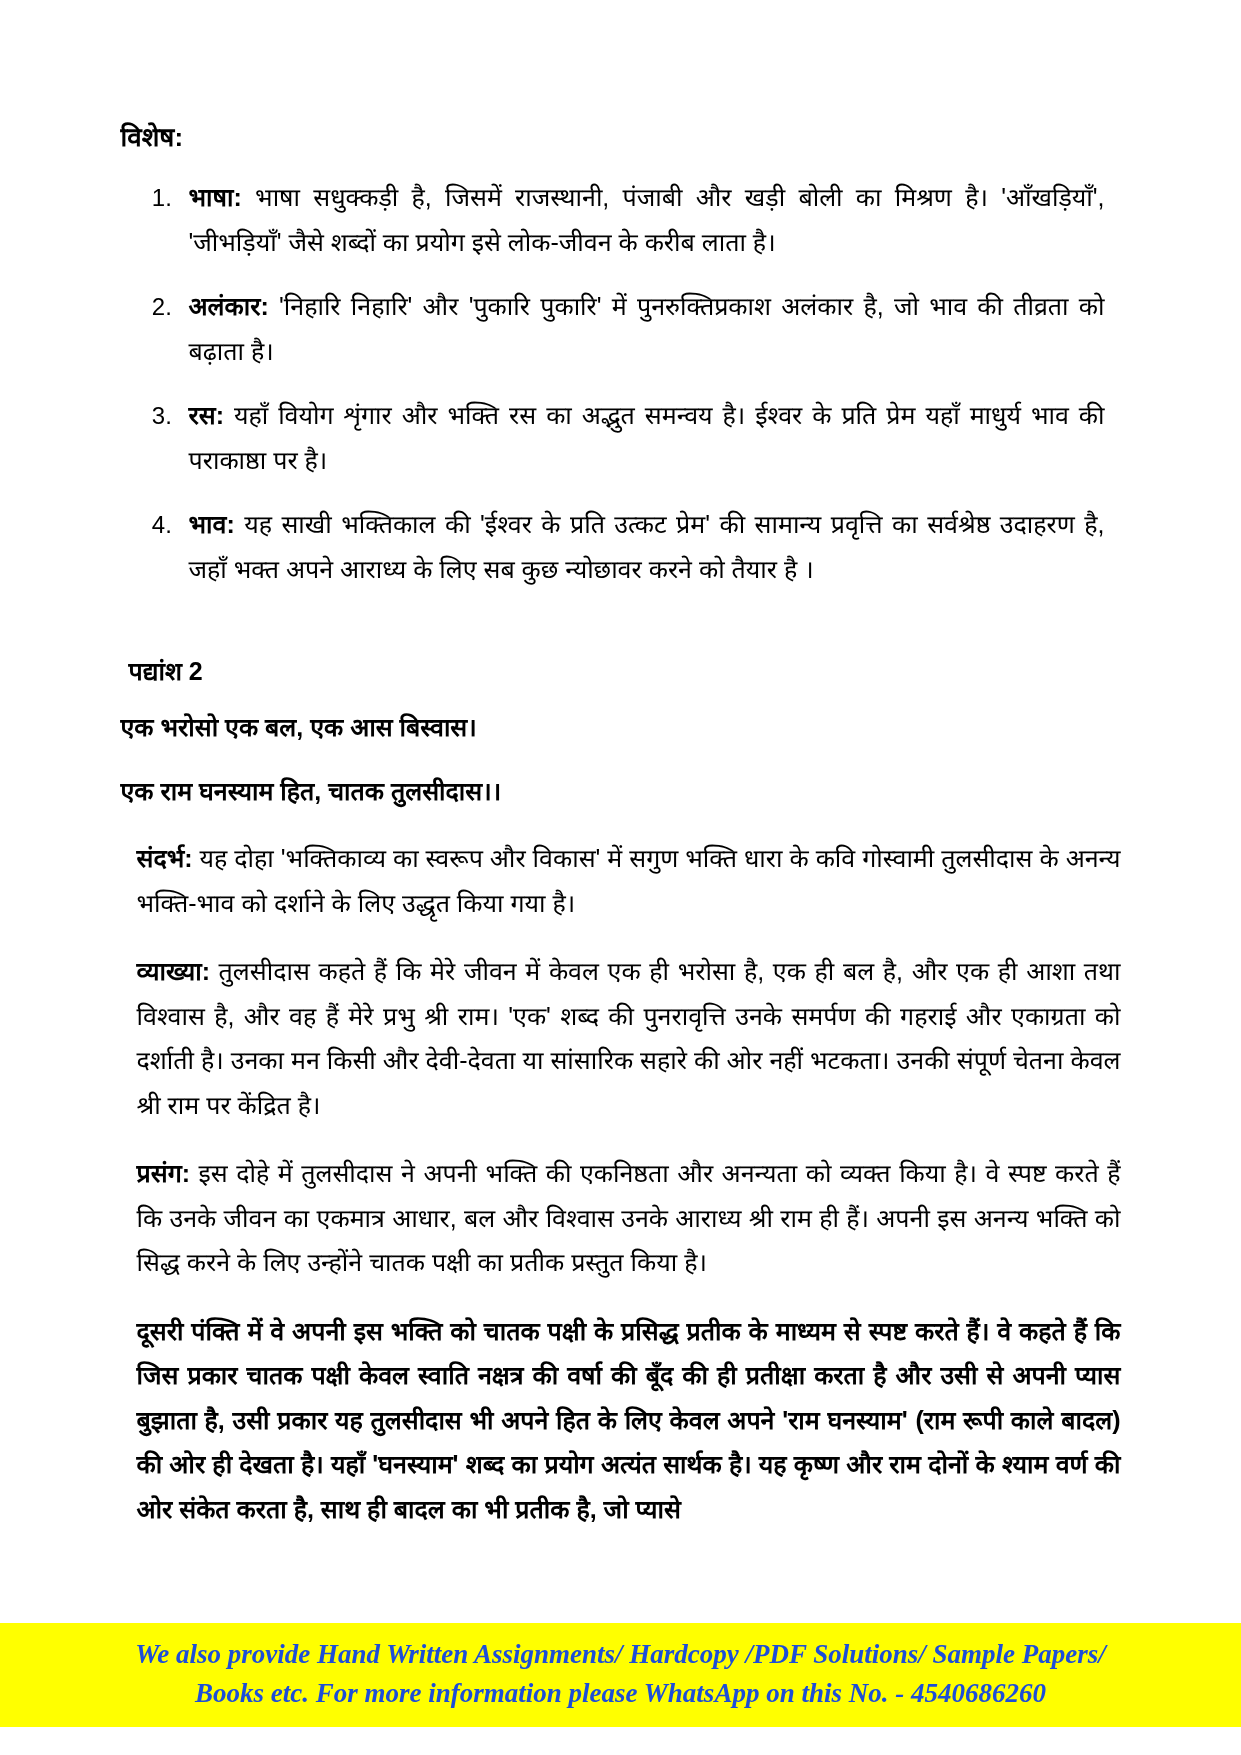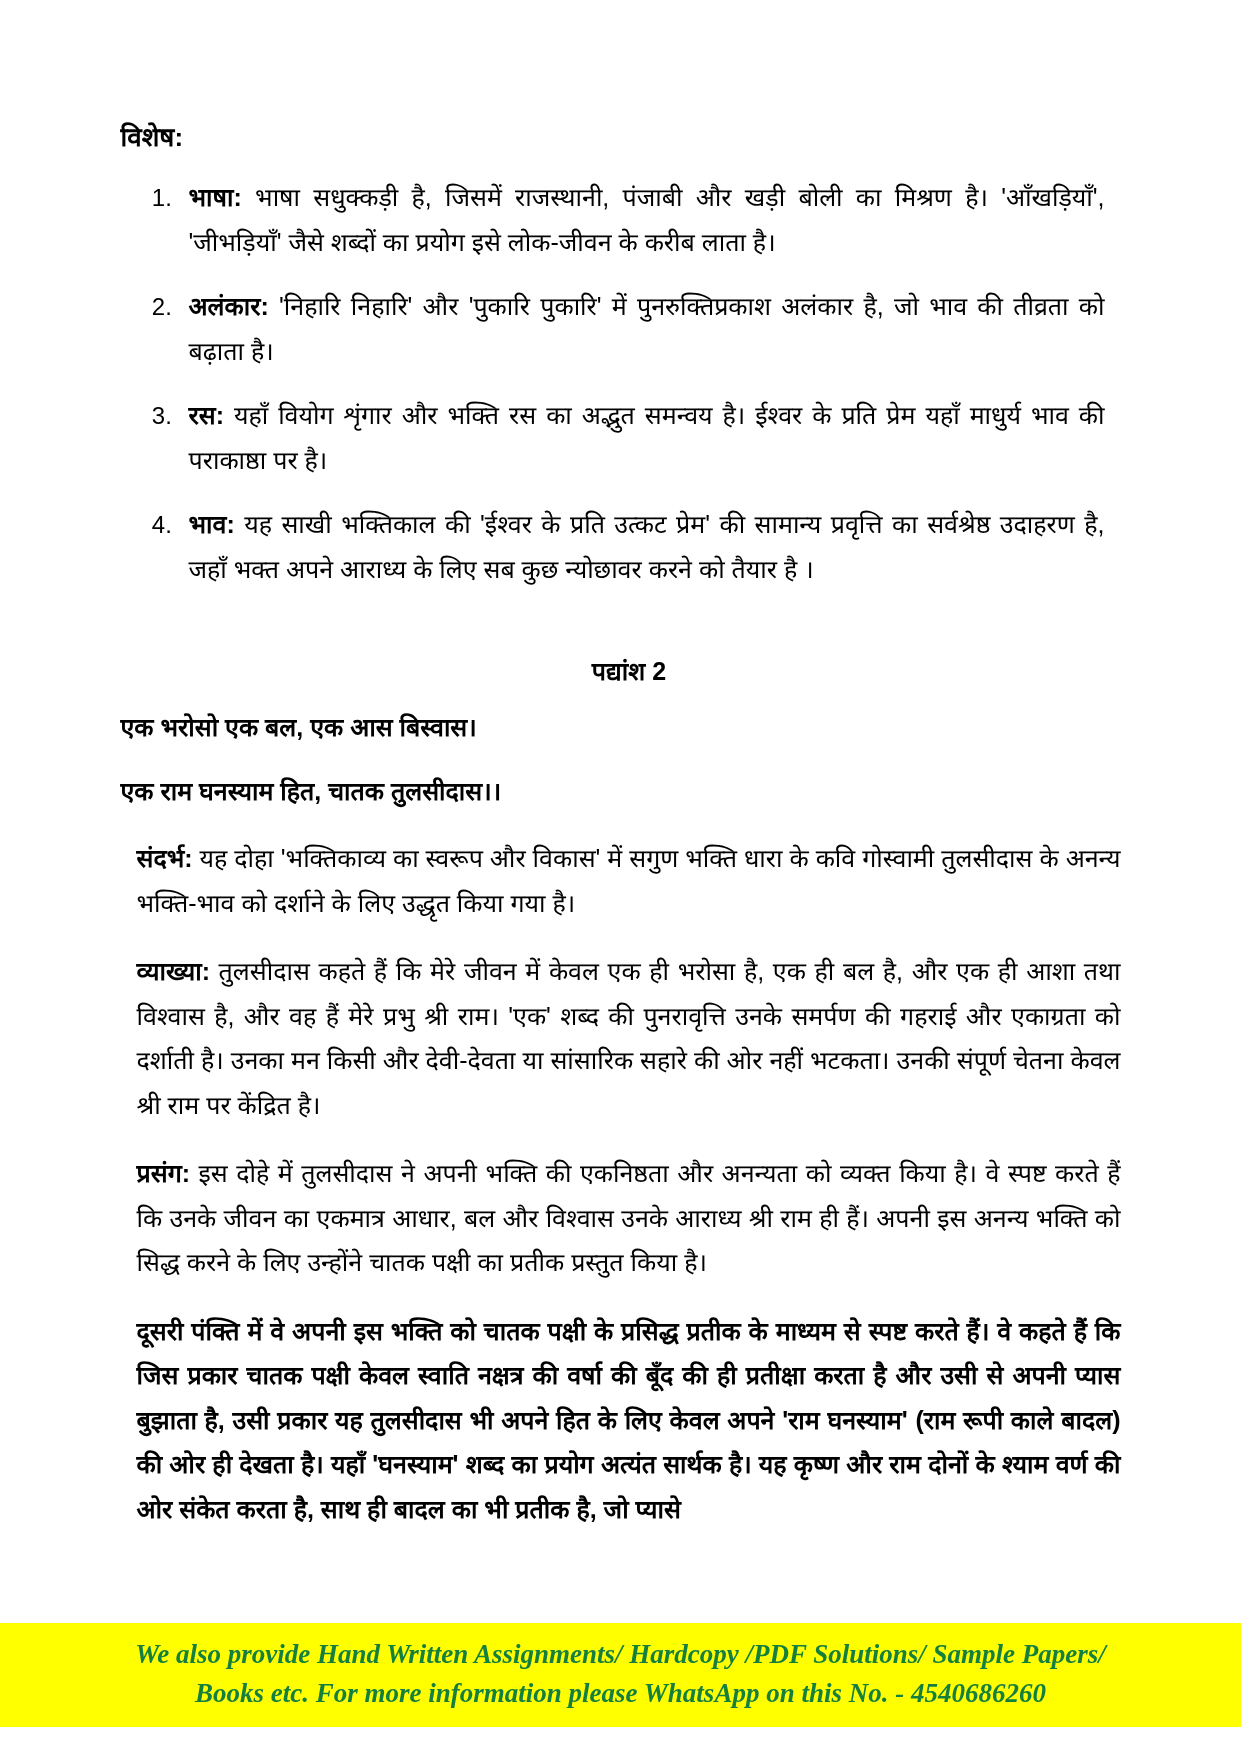--- a/index.html
+++ b/index.html
@@ -44,22 +44,21 @@
   ol.special-list > li::marker {
     font-size: 24px;
   }
   .bold {
     font-weight: bold;
   }
   .section-title {
     font-family: "Liberation Sans", sans-serif;
     font-weight: bold;
     font-size: 25px;
-    margin: 62px 0 22px 17px;
-    text-align: center;
+    margin: 62px 0 22px 8px;
   }
   .verse {
     font-family: "Liberation Sans", sans-serif;
     font-weight: bold;
     font-size: 25px;
     margin: 4px 0 26px 0;
     line-height: 1.5;
   }
   .para {
     font-family: "Liberation Sans", sans-serif;
@@ -81,21 +80,21 @@
     padding: 12px 20px 14px 20px;
     box-sizing: border-box;
     text-align: center;
   }
   .footer-banner div {
     font-family: "Liberation Serif", serif;
     font-weight: bold;
     font-style: italic;
     font-size: 27px;
     line-height: 1.45;
-    color: #15803d;
+    color: #1d4ed8;
     white-space: nowrap;
   }
 </style>
 </head>
 <body>
 
 <div class="page">
   <div class="content">
 
     <div class="heading">विशेष:</div>

